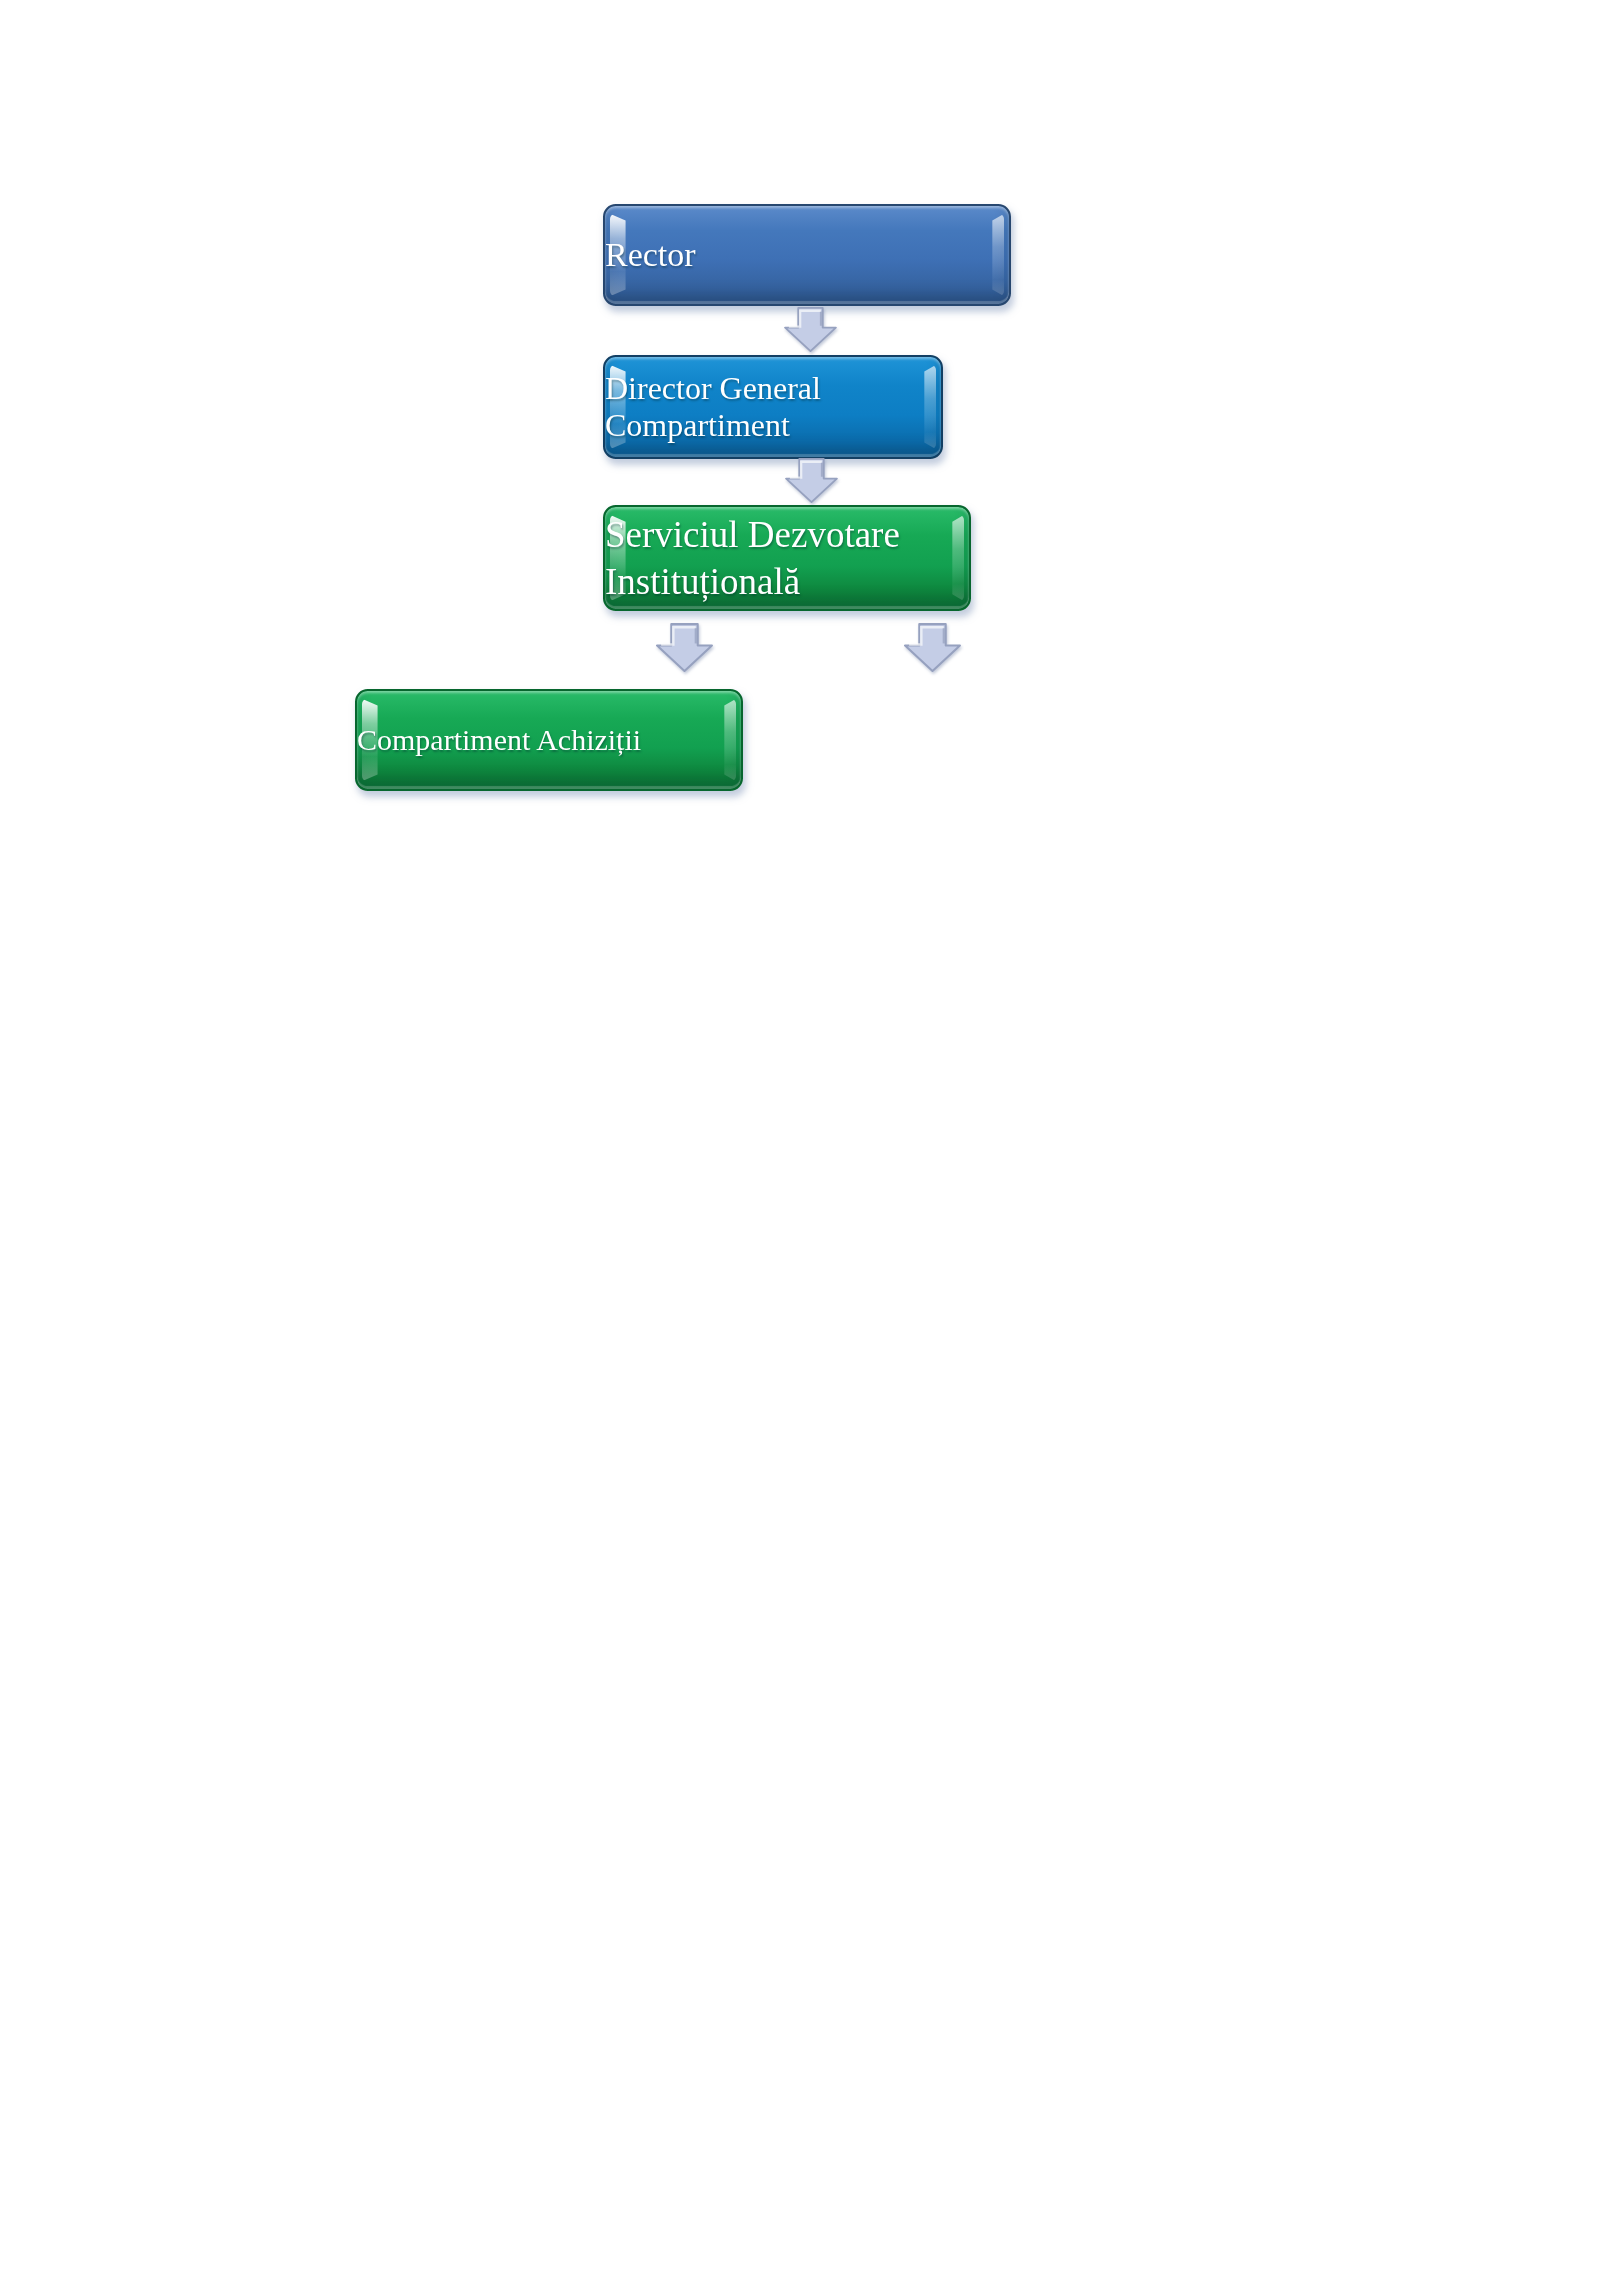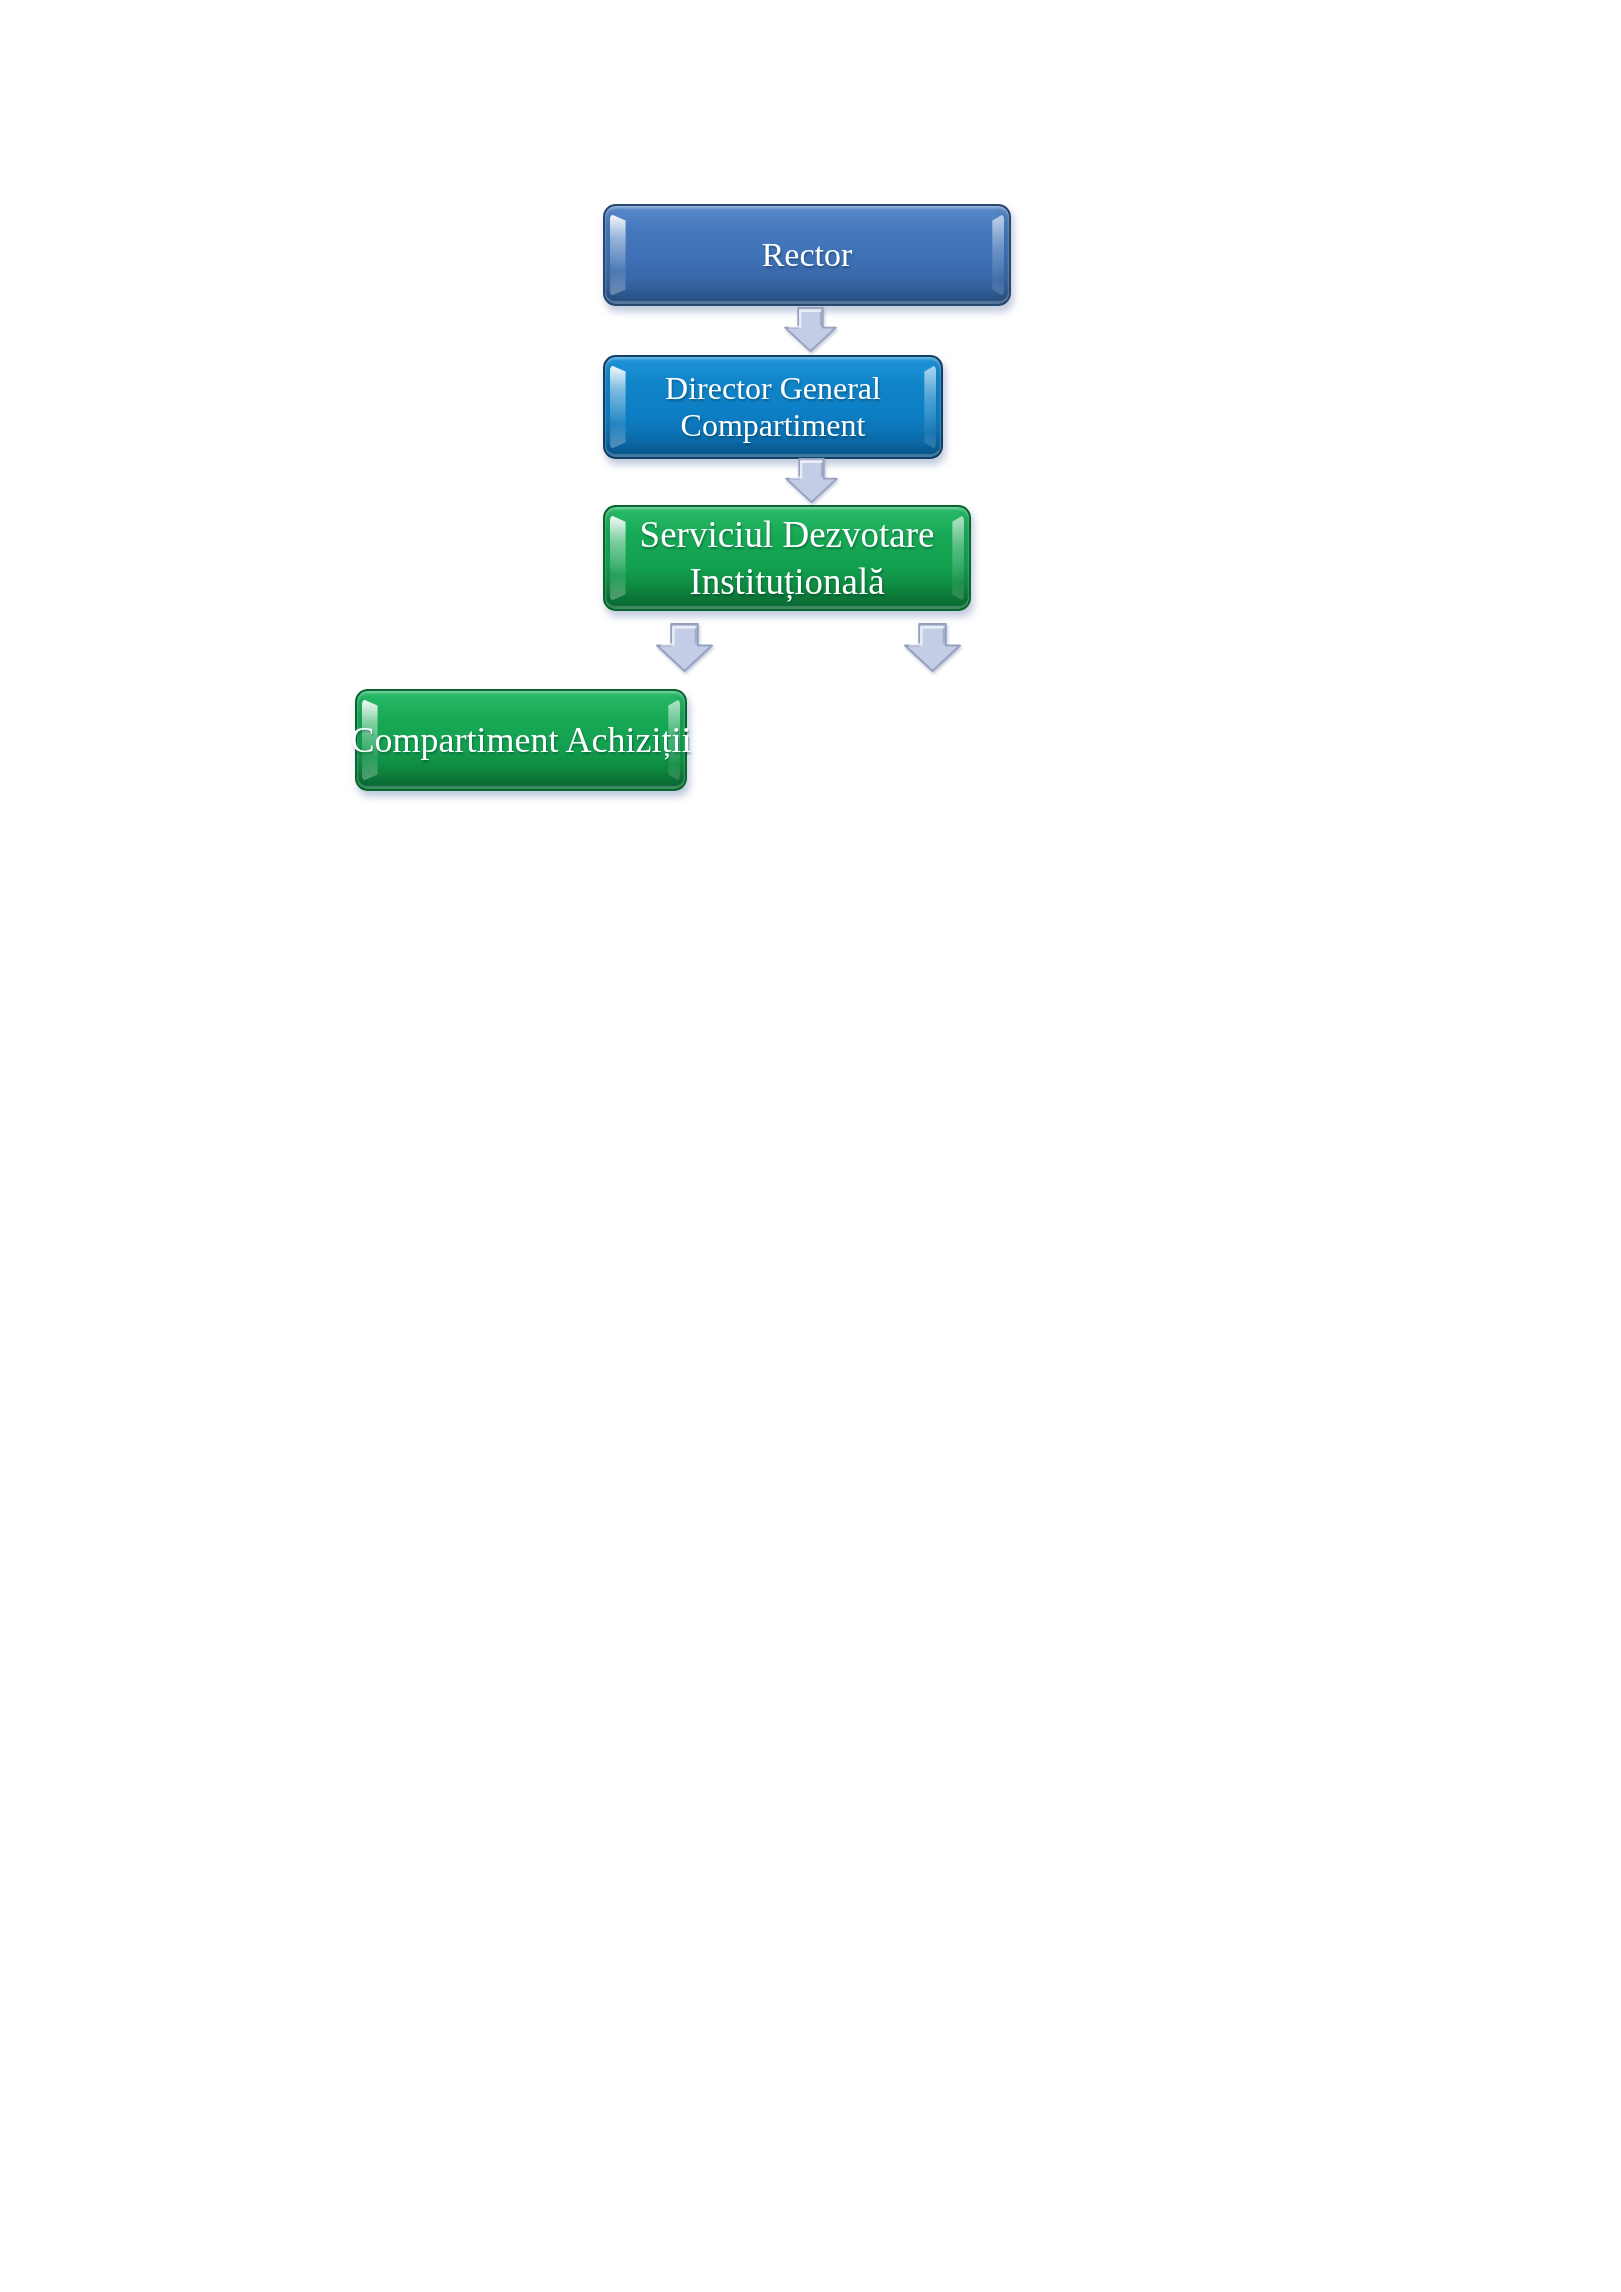--- a/index.html
+++ b/index.html
@@ -19,21 +19,21 @@
     position: absolute;
     inset: 0;
   }
   
   .node {
     position: absolute;
     border-radius: 12.7px;
     border: 2px solid;
     display: flex;
     flex-direction: column;
-    align-items: center;
+    align-items: flex-start;
     justify-content: center;
     text-align: center;
     color: #ffffff;
     box-sizing: border-box;
     box-shadow: inset 0 2px 2.9px rgba(255,255,255,0.40),
                 inset 0 -2.9px 1px rgba(255,255,255,0.22),
                 inset 0 -9.8px 13.7px rgba(10,30,50,0.22),
                 2.9px 5.9px 7.8px rgba(135,155,190,0.50);
   }
   .node::before { 
@@ -82,21 +82,21 @@
   .node-label, .node-line {
     position: relative;
     z-index: 2;
     text-shadow: 1px 2px 2px rgba(0,40,45,0.38);
     white-space: nowrap;
   }
   
   .n-rector     { left: 603px; top: 204px; width: 408px; height: 102px; font-size: 34px; }
   .n-director   { left: 603px; top: 355px; width: 340px; height: 104px; font-size: 32px; line-height: 37px; }
   .n-serviciul  { left: 603px; top: 505px; width: 368px; height: 106px; font-size: 37px; line-height: 47px; }
-  .n-achizitii  { left: 355px; top: 689px; width: 332px; height: 102px; font-size: 36px; }
+  .n-achizitii  { left: 355px; top: 689px; width: 388px; height: 102px; font-size: 30px; }
   .n-investitii { left: 863px; top: 689px; width: 409px; height: 102px; font-size: 38px; }
   
   .arrow {
     position: absolute;
     filter: drop-shadow(1.5px 2.5px 1.5px rgba(120,135,170,0.45));
   }
   .a1 { left: 781px; top: 306px; width: 59px; height: 47px; }
   .a2 { left: 782px; top: 457px; width: 59px; height: 47px; }
   .a3 { left: 654px; top: 621px; width: 61px; height: 53px; }
   .a4 { left: 902px; top: 621px; width: 61px; height: 53px; }

